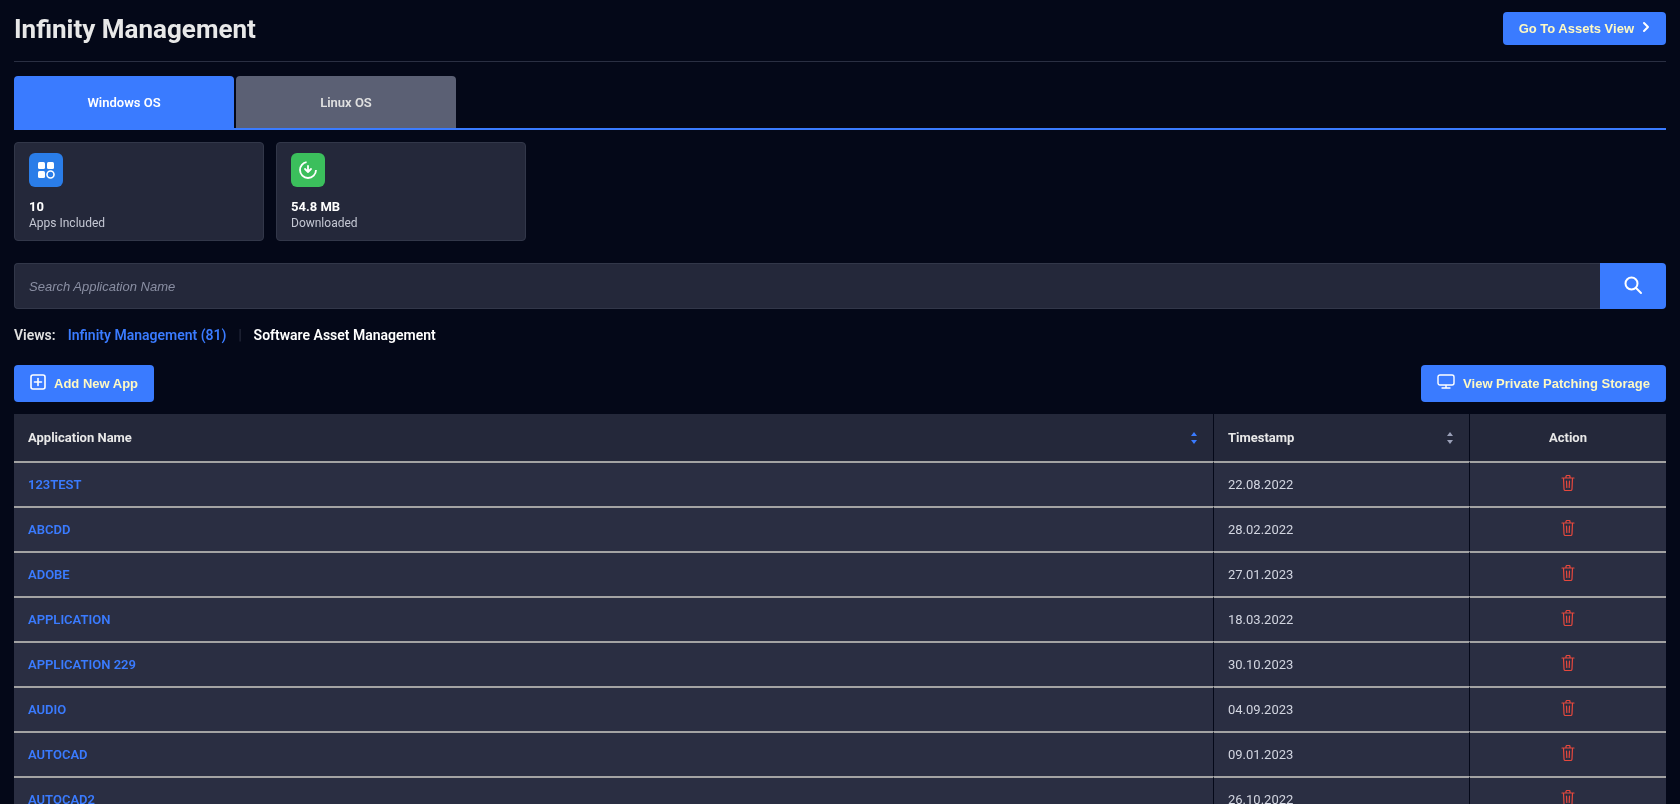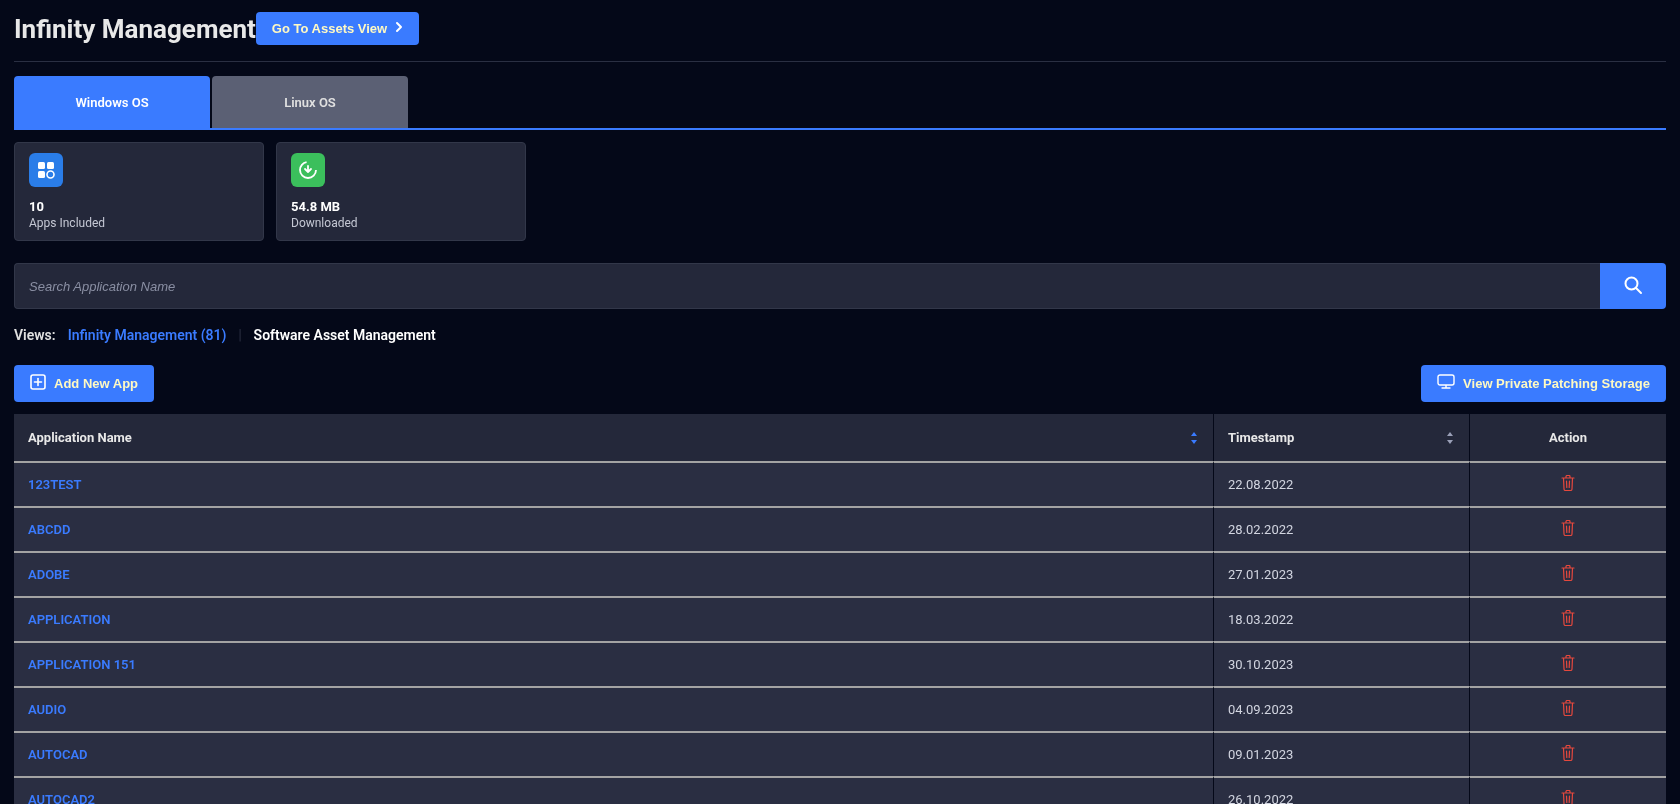--- a/index.html
+++ b/index.html
@@ -10,20 +10,21 @@
     font-size: 13px;
     width: 1680px;
     min-height: 804px;
     padding: 0;
   }
   .page {
     padding: 12px 14px 0 14px;
   }
   .header {
     display: flex;
+    justify-content: space-between;
     align-items: center;
     padding-bottom: 16px;
     border-bottom: 1px solid #2a2f42;
     margin-bottom: 0;
   }
   .page-title {
     font-size: 26px;
     font-weight: 700;
     color: #e8e8e8;
   }
@@ -41,21 +42,21 @@
     cursor: pointer;
   }
   .btn svg { flex-shrink: 0; }
   .chevron-right { display:inline-block; }
   .tabs {
     display: flex;
     margin-top: 14px;
     border-bottom: 2px solid #3a7bff;
   }
   .tab {
-    width: 196px;
+    width: 220px;
     height: 52px;
     display: flex;
     align-items: center;
     justify-content: center;
     font-size: 13px;
     font-weight: 600;
     cursor: pointer;
     border-radius: 4px 4px 0 0;
     margin-right: 2px;
   }
@@ -341,21 +342,21 @@
         <tr>
           <td><span class="app-name">APPLICATION</span></td>
           <td class="timestamp-cell">18.03.2022</td>
           <td><span class="trash-icon">
               <svg width="14" height="16" viewBox="0 0 14 16">
                 <path d="M1 3 L13 3 M5 3 L5 1.5 C5 1 5.4 0.5 6 0.5 L8 0.5 C8.6 0.5 9 1 9 1.5 L9 3 M2.5 3 L3 14 C3 14.8 3.6 15.5 4.4 15.5 L9.6 15.5 C10.4 15.5 11 14.8 11 14 L11.5 3 M5.5 6 L5.8 12.5 M8.5 6 L8.2 12.5" stroke="#e6483d" stroke-width="1.2" fill="none" stroke-linecap="round" stroke-linejoin="round"></path>
               </svg>
             </span></td>
         </tr>
         <tr>
-          <td><span class="app-name">APPLICATION 151</span></td>
+          <td><span class="app-name">APPLICATION 229</span></td>
           <td class="timestamp-cell">30.10.2023</td>
           <td><span class="trash-icon">
               <svg width="14" height="16" viewBox="0 0 14 16">
                 <path d="M1 3 L13 3 M5 3 L5 1.5 C5 1 5.4 0.5 6 0.5 L8 0.5 C8.6 0.5 9 1 9 1.5 L9 3 M2.5 3 L3 14 C3 14.8 3.6 15.5 4.4 15.5 L9.6 15.5 C10.4 15.5 11 14.8 11 14 L11.5 3 M5.5 6 L5.8 12.5 M8.5 6 L8.2 12.5" stroke="#e6483d" stroke-width="1.2" fill="none" stroke-linecap="round" stroke-linejoin="round"></path>
               </svg>
             </span></td>
         </tr>
         <tr>
           <td><span class="app-name">AUDIO</span></td>
           <td class="timestamp-cell">04.09.2023</td>

